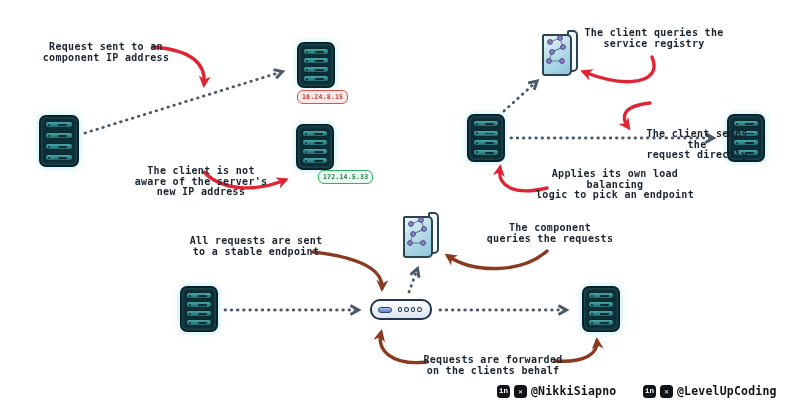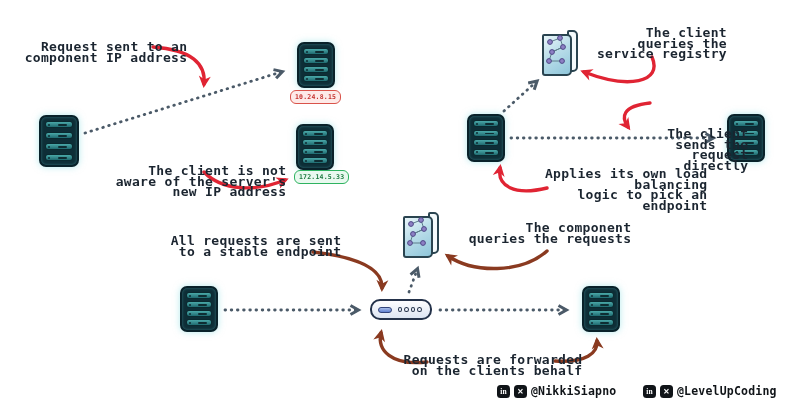--- a/index.html
+++ b/index.html
@@ -2,22 +2,22 @@
 <html><head>
 <meta charset="utf-8">
 <style>
   * { box-sizing: border-box; margin: 0; padding: 0; }
   html,body { width:800px; height:420px; background:#ffffff; overflow:hidden; }
   .canvas { position:relative; width:800px; height:420px; background:#ffffff;
             font-family:"DejaVu Sans Mono", monospace; }
 
   svg.connectors { position:absolute; left:0; top:0; z-index:1; }
 
-  .lbl { position:absolute; z-index:3; font-size:13px; line-height:10.5px;
-         letter-spacing:0.3px; color:#1b2530; text-align:right;
+  .lbl { position:absolute; z-index:3; font-size:10px; line-height:10.5px;
+         letter-spacing:0.3px; color:#1b2530; text-align:center;
          white-space:pre-line; transform:translateX(-50%); font-weight:bold; }
 
   
   .server { position:absolute; z-index:2; width:38px; height:46px;
             background:#0e2e37; border:2px solid #09222a; border-radius:7px;
             padding:4px 4px; display:flex; flex-direction:column;
             justify-content:space-between;
             box-shadow:0 0 7px rgba(120,215,220,.55), inset 0 0 3px rgba(90,190,200,.45); }
   .server i { display:block; height:7px;
               background:linear-gradient(#4aa8a8,#1f6a70);
@@ -44,27 +44,27 @@
         border-radius:10px; display:flex; align-items:center; padding:0 6px; }
   .lb .bar { width:16px; height:6px; background:linear-gradient(#a8bdea,#5f7fd0);
         border:1px solid #31437a; border-radius:3px; margin-right:6px; }
   .lb .dot { width:5px; height:5px; border:1.5px solid #24324a;
         border-radius:50%; margin-right:2px; }
 
   
   .badge { position:absolute; z-index:3; font-size:6.5px; font-weight:bold;
            letter-spacing:0.2px; padding:1.5px 4px 2px; border-radius:6px; }
   .badge.red { color:#c4322e; background:#fdeae8; border:1.5px solid #d9534a; }
-  .badge.green { color:#1d7a40; background:#e9f9ef; border:1.5px solid #2eb360; }
+  .badge.green { color:#1d7a40; background:#e9f9ef; border:1.5px solid #2eb360;margin-left:24px; }
 
   
   .handle { position:absolute; z-index:3; display:flex; align-items:center; gap:4px; }
   .sicon { width:13px; height:13px; background:#101418; border-radius:3.5px;
            color:#ffffff; display:flex; align-items:center; justify-content:center;
-           font-size:7.5px; font-weight:bold; font-family:Liberation Serif, serif; }
+           font-size:7.5px; font-weight:bold; font-family:Liberation Mono, monospace; }
   .handle .name { font-family:"DejaVu Sans Mono",monospace; font-size:11.5px;
            font-weight:bold; color:#101418; letter-spacing:0.2px; }
 </style>
 </head>
 <body>
 
 <div class="canvas">
 
   <svg class="connectors" width="800" height="420" viewBox="0 0 800 420">
     <defs>
@@ -113,21 +113,21 @@
       <i></i>
       <i></i>
     </div>
 
   <div class="server" style="left:297px; top:42px;">
       <i></i>
       <i></i>
       <i></i>
       <i></i>
     </div>
-  <div class="badge red" style="left:290px; top:90px;text-align:right;">10.24.8.15</div>
+  <div class="badge red" style="left:297px; top:90px;text-align:right;">10.24.8.15</div>
 
   <div class="server" style="left:296px; top:124px;">
       <i></i>
       <i></i>
       <i></i>
       <i></i>
     </div>
   <div class="badge green" style="left:294px; top:170px;">172.14.5.33</div>
 
   <div class="lbl" style="left:201px; top:138px;margin-top:28px;">The client is not

